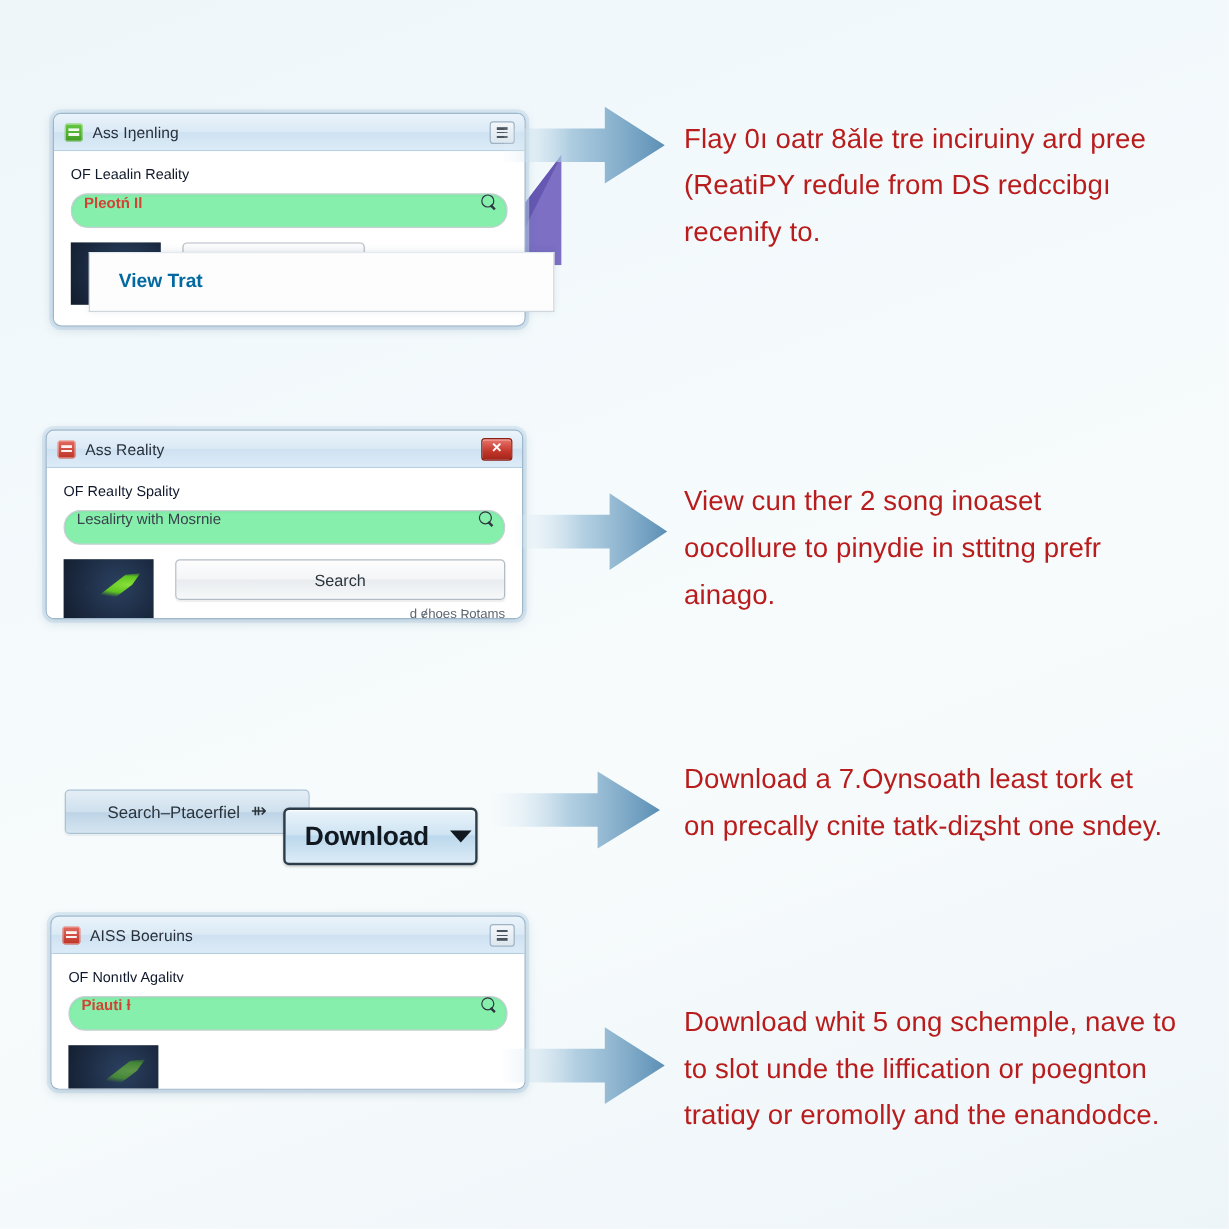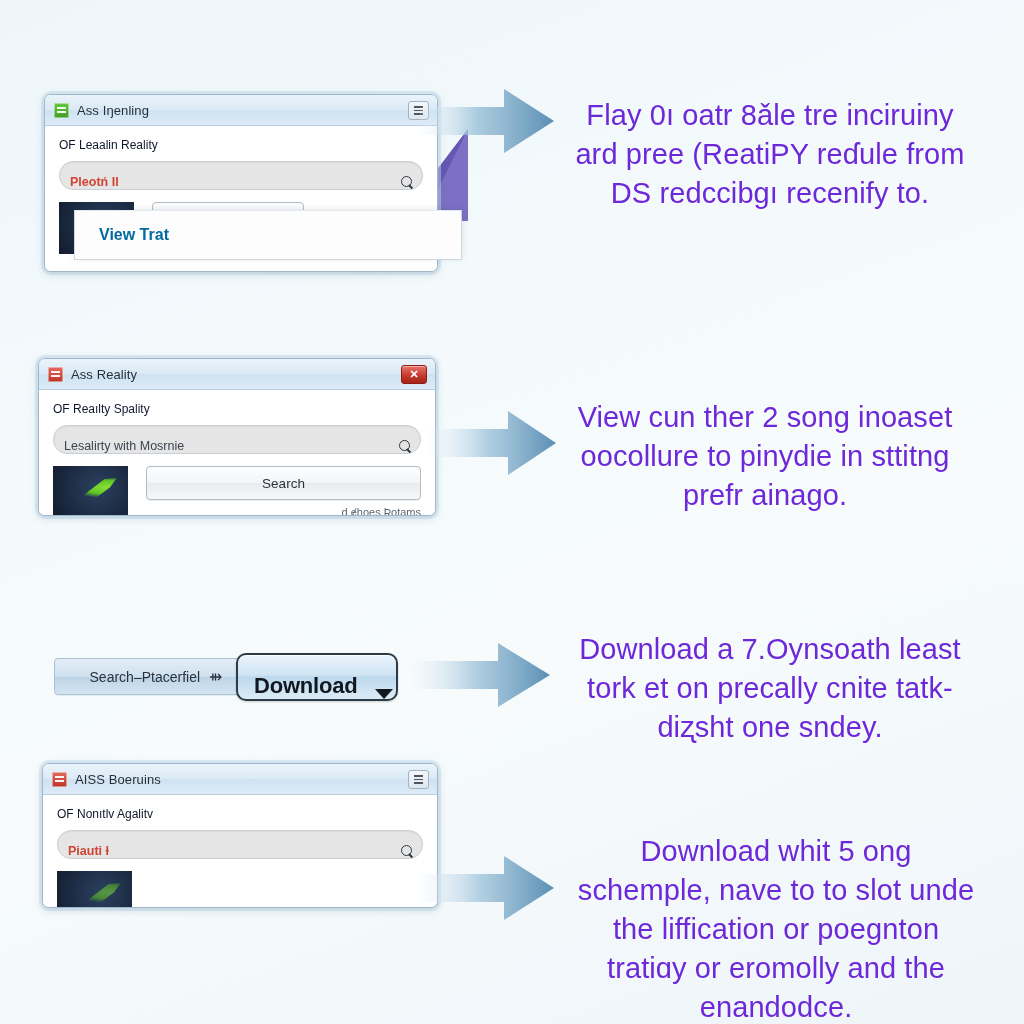--- a/index.html
+++ b/index.html
@@ -106,23 +106,23 @@
     margin-bottom: 9px;
     white-space: nowrap;
     filter: blur(.3px);
   }
 
   
   .win-search {
     height: 27px;
     border: 1px solid #c9cfd5;
     border-radius: 14px;
-    background: #e5e5e5;
+    background: #86efac;
     display: flex;
-    align-items: flex-end;
+    align-items: flex-start;
     padding: 0 8px 0 10px;
     box-shadow: inset 0 1px 2px rgba(0,0,0,0.05);
   }
   .win-search .txt {
     flex: 1 1 auto;
     font-size: 12.5px;
     white-space: nowrap;
     overflow: hidden;
     filter: blur(.3px);
   }
@@ -217,26 +217,25 @@
     height: 66px;
   }
   .arrow svg { display: block; width: 100%; height: 100%; }
 
   
   .purple-shape { position: absolute; }
 
   
   .caption {
     position: absolute;
-    font-size: 29px;
+    font-size: 23px;
     line-height: 39px;
-    color: #6d28d9;
+    color: #b91c1c;
     letter-spacing: .1px;
     filter: blur(.15px);
-    text-align: center;
   }
 
   
   .pill-btn {
     position: absolute;
     height: 35px;
     border-radius: 4px;
     background: linear-gradient(to bottom,#e4eef6 0%,#cfe0ee 50%,#bdd4e6 52%,#d5e5f1 100%);
     border: 1px solid #a9c2d6;
     display: flex; align-items: center; justify-content: center;
@@ -245,25 +244,26 @@
     color: #2a333c;
     white-space: nowrap;
     box-shadow: 0 1px 1px rgba(0,0,0,.06);
   }
   .pill-btn .arrowglyph { margin-left: 9px; font-size: 16px; line-height: 1; }
 
   .dl-btn {
     position: absolute;
     height: 44px;
     border: 2px solid #2c3b48;
-    border-radius: 10px;
+    border-radius: 5px;
     background: linear-gradient(to bottom,#eaf4fb 0%,#cfe4f3 46%,#bcd8ec 50%,#dcecf7 100%);
-    display: flex; align-items: flex-end;
+    display: flex; align-items: center;
     box-shadow: 0 1px 2px rgba(0,0,0,.18), inset 0 1px 0 rgba(255,255,255,.8);
     overflow: hidden;
+    margin-top: 20px;
   }
   .dl-btn .lbl {
     display: flex; align-items: center;
     padding: 0 14px 0 16px;
     font-size: 22px;
     font-weight: bold;
     color: #111820;
     letter-spacing: -.2px;
   }
   .dl-btn .sep { width: 2px; background: #2c3b48; }

